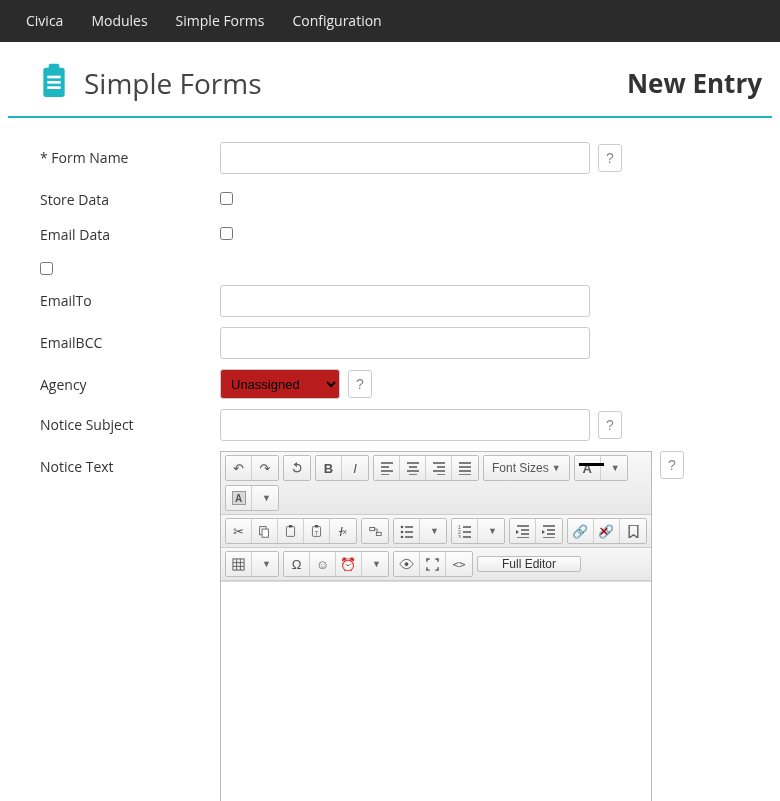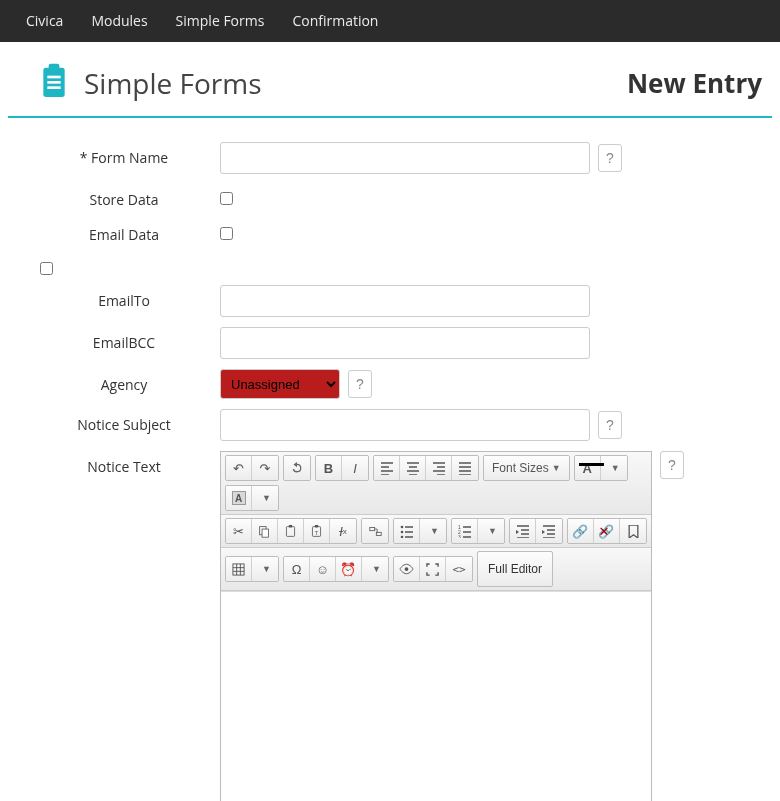--- a/index.html
+++ b/index.html
@@ -50,21 +50,21 @@
   }
   .clipboard-icon { color: #1fb6c4; }
   .form-area { padding: 24px 40px 10px 40px; }
   .form-row {
     display: flex;
     align-items: flex-start;
     margin-bottom: 10px;
   }
   .form-label {
     width: 180px;
-    text-align: center;
+    text-align: left;
     padding-right: 12px;
     padding-top: 6px;
     color: #333;
     font-size: 14px;
   }
   .form-control-cell {
     flex: 1;
     display: flex;
     align-items: center;
     gap: 8px;
@@ -148,35 +148,35 @@
   .hl-swatch { display:inline-block; width:14px; height:14px; background:#d9d9d9; border:1px solid #999; }
   .rte-body {
     background: #fff;
     height: 220px;
     border-top: 1px solid #ddd;
   }
   .txt-btn {
     background: linear-gradient(#fdfdfd,#ececec);
     border: 1px solid #bdbdbd;
     border-radius:2px;
-    height:36px;
-    padding:0 10px;
+    height:16px;
+    padding:0 24px;
     font-size:12px;
     color:#333;
     cursor:pointer;
   }
 </style>
 </head>
 <body>
 
 <div class="topnav">
   <a href="#">Civica</a>
   <a href="#">Modules</a>
   <a href="#">Simple Forms</a>
-  <a href="#">Confirmation</a>
+  <a href="#">Configuration</a>
 </div>
 
 <div class="page-header">
   <div class="left">
     <span class="clipboard-icon">
       <svg width="32" height="38" viewBox="0 0 24 28" fill="currentColor">
         <rect x="4" y="4" width="16" height="22" rx="2" fill="#1fb6c4"></rect>
         <rect x="8" y="1" width="8" height="6" rx="1.5" fill="#1fb6c4"></rect>
         <rect x="7" y="10" width="10" height="2" fill="#fff"></rect>
         <rect x="7" y="14" width="10" height="2" fill="#fff"></rect>

